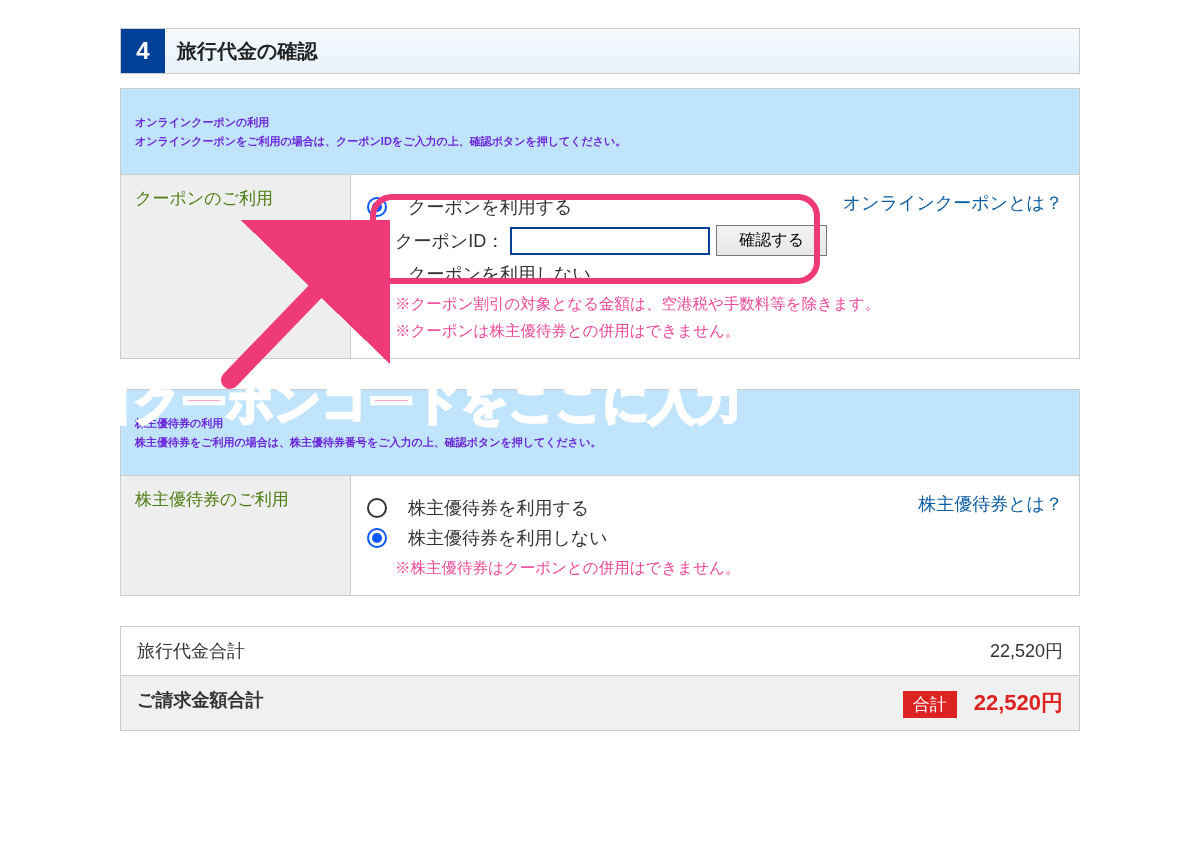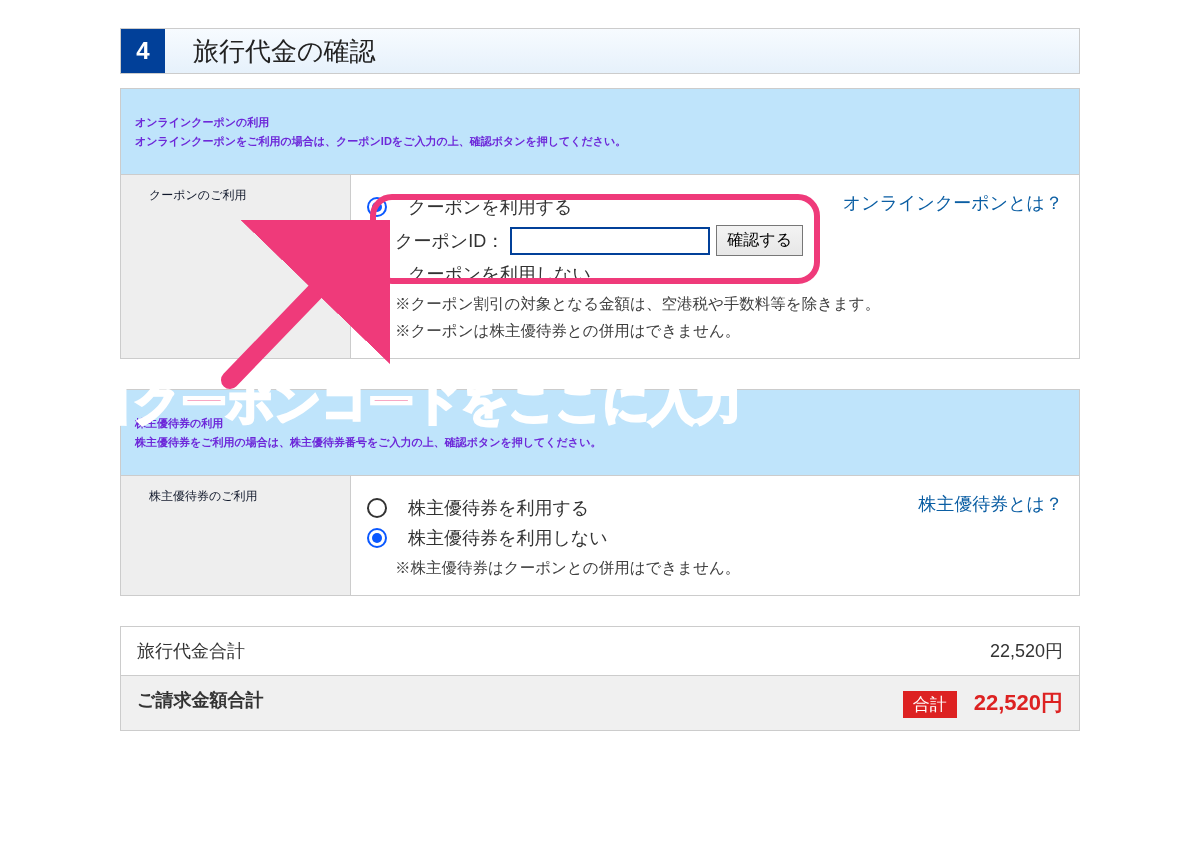--- a/index.html
+++ b/index.html
@@ -2,34 +2,34 @@
 <html><head>
 <meta charset="utf-8">
 <style>
   *{box-sizing:border-box;margin:0;padding:0}
   body{font-family:"Hiragino Kaku Gothic ProN","Meiryo",sans-serif;background:#fff;font-size:16px;color:#333}
   .page{width:1200px;height:849px;padding:28px 120px 0 120px;position:relative}
   .sect-head{display:flex;align-items:center;border:1px solid #ccc;margin-bottom:14px;
     background:linear-gradient(#f7fbff,#e6f1fb)}
   .step-box{background:#014099;color:#fff;font-weight:bold;width:44px;height:44px;display:flex;
     align-items:center;justify-content:center;font-size:24px}
-  .sect-title{font-size:26px;font-weight:normal;color:#222;padding-left:28px}
+  .sect-title{font-size:20px;font-weight:bold;color:#222;padding-left:12px}
   .panel{border:1px solid #ccc;margin-bottom:30px}
   .blue-band{background:#bfe4fb;padding:24px 14px;font-weight:bold;font-size:11px;line-height:1.7;color:#6d28d9}
   .row{display:flex;border-top:1px solid #ccc}
-  .row-label{width:230px;background:#eee;border-right:1px solid #ccc;padding:12px 28px;font-size:12px;color:#0f172a}
+  .row-label{width:230px;background:#eee;border-right:1px solid #ccc;padding:12px 14px;font-size:17px;color:#4d7c0f}
   .row-body{flex:1;padding:14px 16px;position:relative}
   .rad-line{display:flex;align-items:center;gap:21px;font-size:18px;margin:6px 0}
   .rad{appearance:none;width:20px;height:20px;border:2px solid #333;border-radius:50%;position:relative;flex:none}
   .rad:checked{border-color:#0a58ff}
   .rad:checked::after{content:"";position:absolute;inset:3px;border-radius:50%;background:#0a58ff}
   .id-line{display:flex;align-items:center;gap:6px;margin:6px 0 6px 28px;font-size:18px}
   .id-input{width:200px;height:28px;border:2px solid #014099;background:#fff;font-size:15px;padding:2px 4px}
-  .confirm-btn{border:1px solid #777;background:linear-gradient(#f3f3f3,#e7e7e7);padding:4px 10px;font-size:16px;cursor:pointer}
-  .notice{color:#404040;font-size:15.5px;margin:2px 0 0 28px;line-height:1.6}
+  .confirm-btn{border:1px solid #777;background:linear-gradient(#f3f3f3,#e7e7e7);padding:4px 22px;font-size:16px;cursor:pointer}
+  .notice{color:#ec4899;font-size:15.5px;margin:2px 0 0 28px;line-height:1.6}
   .help{color:#0b5ea3;position:absolute;right:16px;top:16px;font-size:18px;cursor:pointer}
   .highlight-ring{position:absolute;border:6px solid #ef3a7a;border-radius:22px;pointer-events:none}
   .annotation{position:absolute;color:#ef3a7a;font-weight:900;font-size:46px;
     -webkit-text-stroke:3px #fff;text-shadow:0 0 2px #fff}
   .arrow-svg{position:absolute;pointer-events:none}
   .totals{border:1px solid #ccc;border-collapse:collapse;width:100%}
   .trow{display:flex;border-top:1px solid #ccc;}
   .trow:first-child{border-top:none}
   .tl{padding:12px 16px;font-size:18px;flex:1}
   .trow.gray{background:#f0f0f0}

